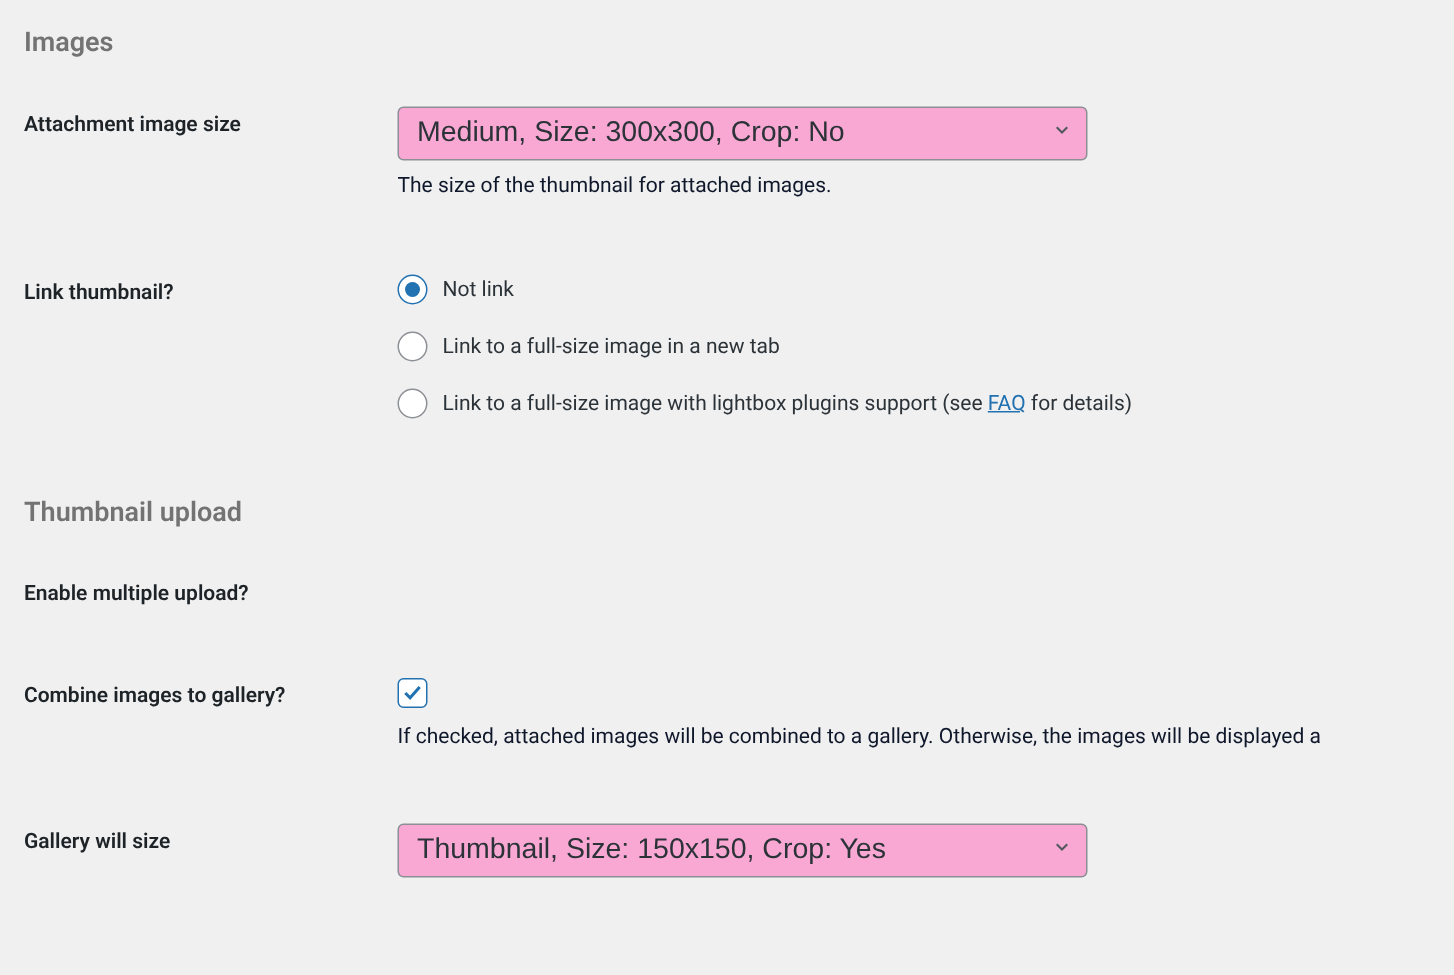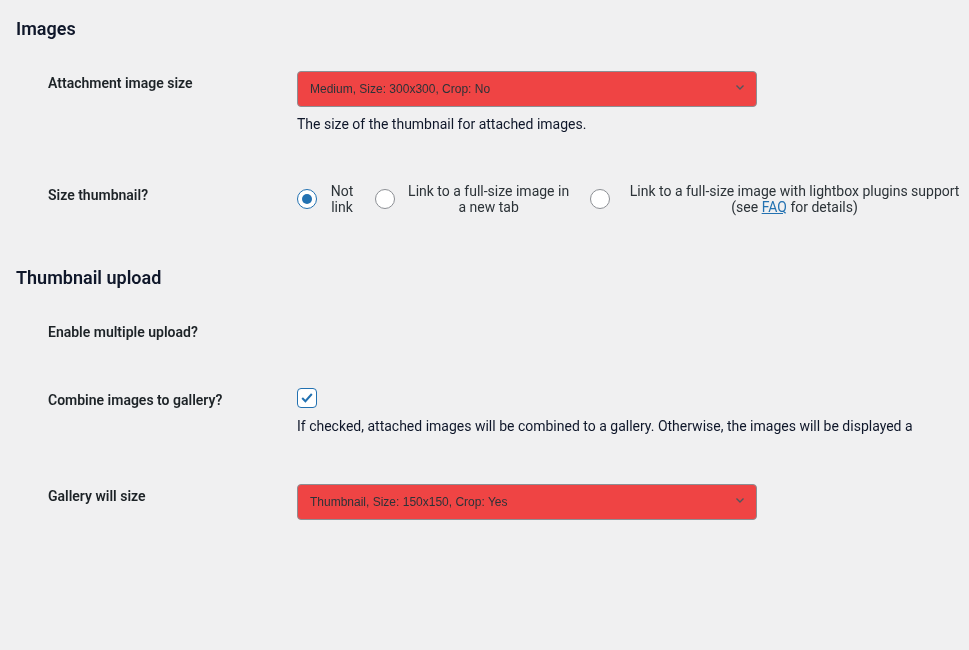--- a/index.html
+++ b/index.html
@@ -8,74 +8,73 @@
       font-family: -apple-system, BlinkMacSystemFont, "Segoe UI", Roboto, sans-serif;
       font-size: 14px;
       color: #1d2327;
       padding: 0;
       width: 969px;
     }
     .form-table { width: 100%; }
     .section-heading {
       font-size: 18px;
       font-weight: 600;
-      color: #0f172a;
+      color: #737373;
       padding: 18px 0 18px 16px;
     }
     .form-row {
       display: flex;
       align-items: flex-start;
       padding: 14px 0 14px 16px;
     }
     .label-col {
       width: 249px;
       flex-shrink: 0;
       font-weight: 600;
       font-size: 14px;
       color: #1d2327;
       padding-top: 4px;
-      margin-left: 32px;
     }
     .field-col {
       flex: 1;
       min-width: 0;
     }
     .select-wrap {
       position: relative;
       display: inline-block;
       width: 460px;
     }
     select.wp-select {
       width: 100%;
       height: 36px;
       padding: 0 34px 0 12px;
-      background: #ef4444;
+      background: #f9a8d4;
       border: 1px solid #8c8f94;
       border-radius: 4px;
-      font-size: 12px;
+      font-size: 19px;
       color: #2c3338;
       appearance: none;
       -webkit-appearance: none;
       cursor: pointer;
       line-height: 34px;
     }
     .select-chevron {
       position: absolute;
       right: 10px;
       top: 50%;
       transform: translateY(-50%);
       pointer-events: none;
     }
     .help-text {
       color: #0f172a;
       font-size: 14px;
       margin-top: 8px;
       line-height: 1.4;
     }
-    .radio-list { display: flex; gap: 18px; text-align: center; }
+    .radio-list { display: flex; flex-direction: column; gap: 18px; text-align: center; }
     .radio-option { display: flex; align-items: center; gap: 10px; }
     .radio-btn {
       width: 20px;
       height: 20px;
       border-radius: 50%;
       border: 1px solid #8c8f94;
       background: #fff;
       display: inline-flex;
       align-items: center;
       justify-content: center;
@@ -128,21 +127,21 @@
           <svg width="14" height="14" viewBox="0 0 20 20">
               <path d="M5 7l5 5 5-5" fill="none" stroke="#50575e" stroke-width="2"></path>
             </svg>
         </span>
       </div>
       <div class="help-text">The size of the thumbnail for attached images.</div>
     </div>
   </div>
 
   <div class="form-row gap-top">
-    <div class="label-col">Size thumbnail?</div>
+    <div class="label-col">Link thumbnail?</div>
     <div class="field-col">
       <div class="radio-list">
         <div class="radio-option">
           <span class="radio-btn checked"></span>
           <span class="radio-label">Not link</span>
         </div>
         <div class="radio-option">
           <span class="radio-btn"></span>
           <span class="radio-label">Link to a full-size image in a new tab</span>
         </div>

